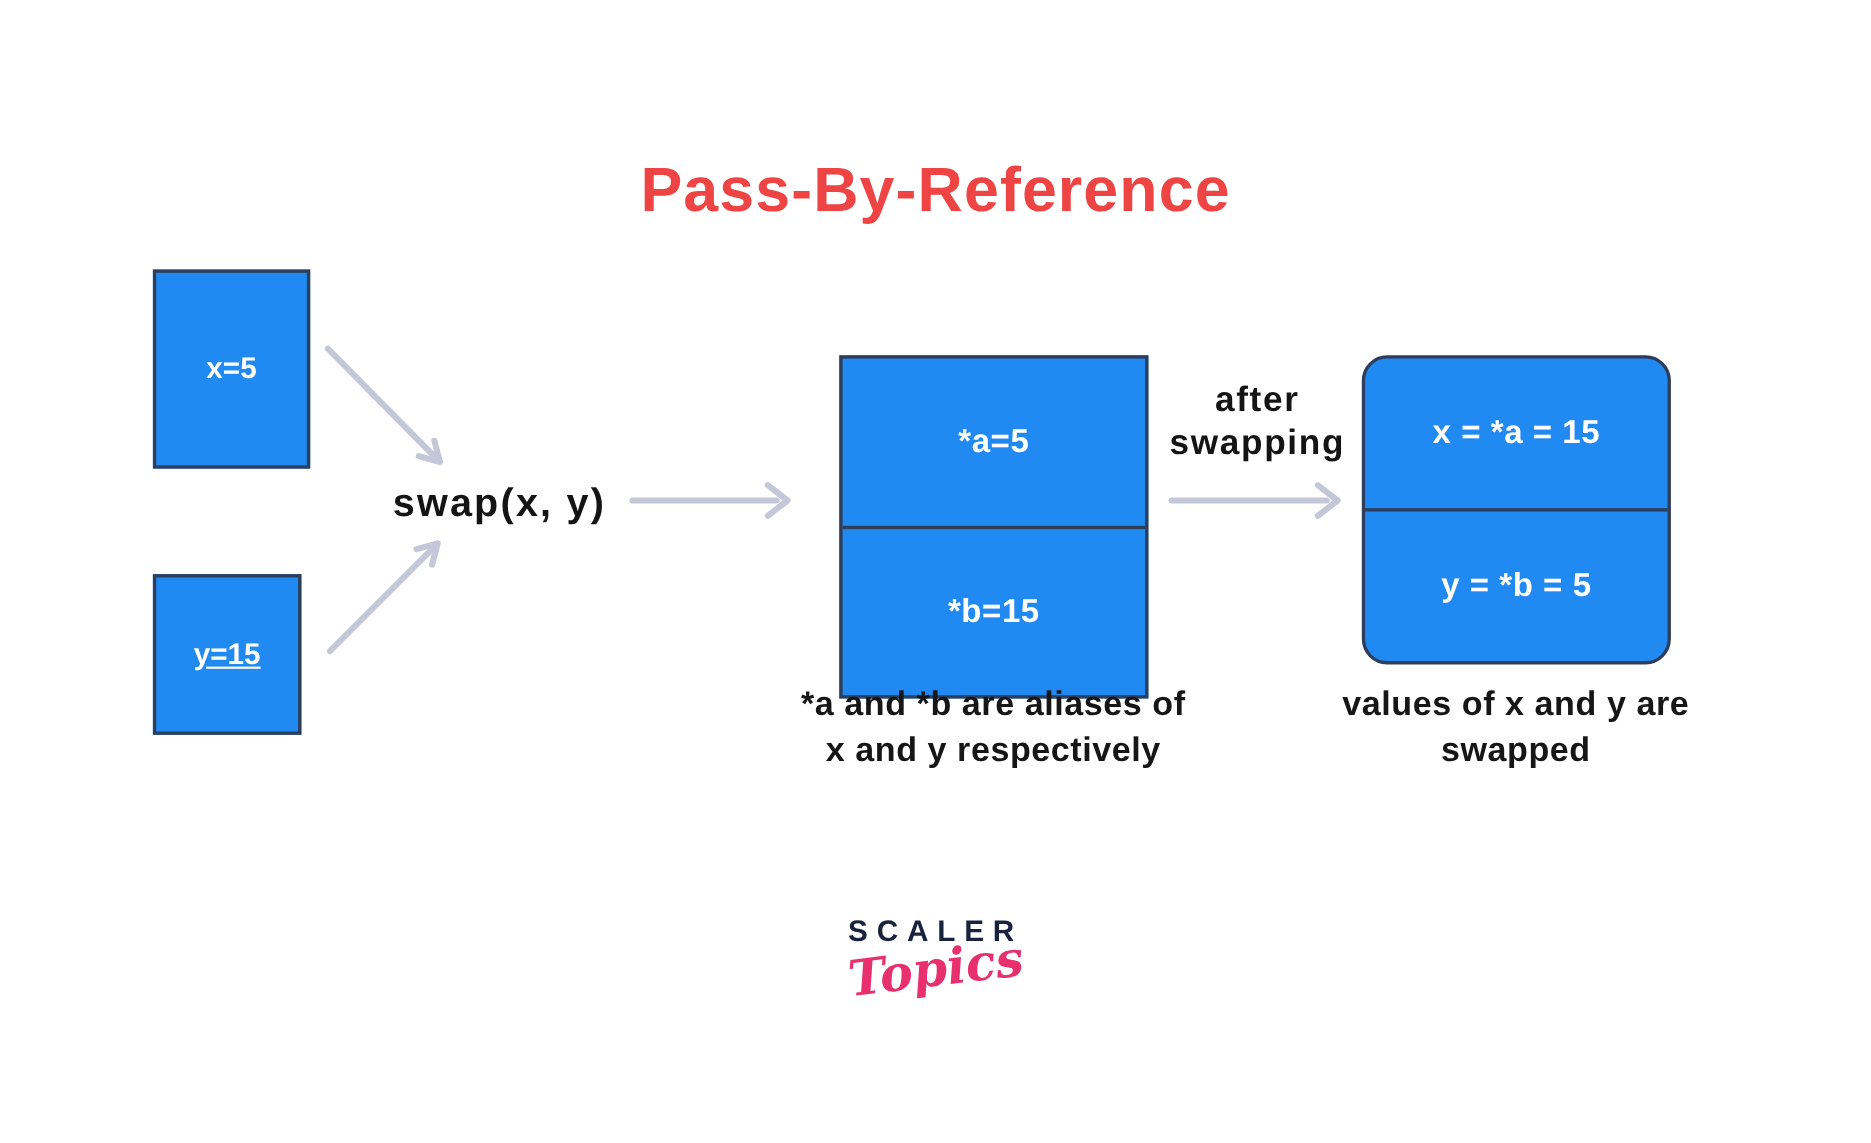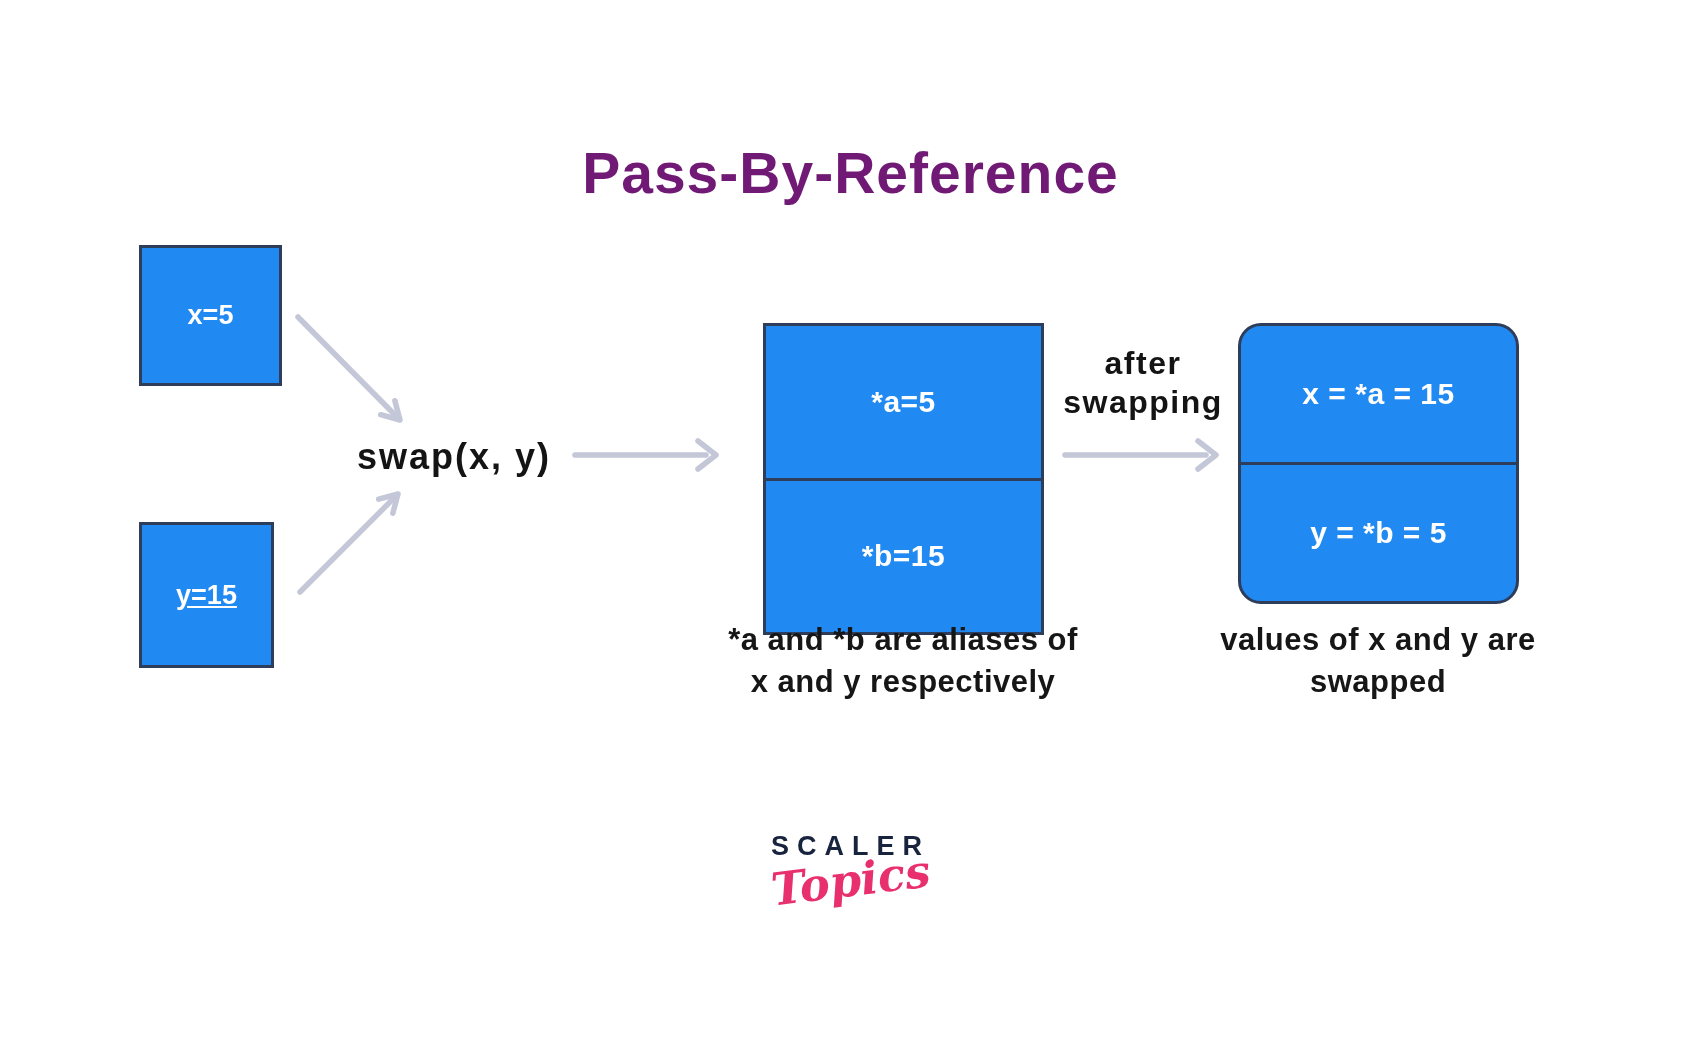--- a/index.html
+++ b/index.html
@@ -11,37 +11,37 @@
     font-family: "Liberation Sans", sans-serif;
     overflow: hidden;
   }
   .title {
     position: absolute;
     left: 0; right: 0; top: 140px;
     text-align: center;
     font-size: 57px;
     font-weight: bold;
     letter-spacing: 1px;
-    color: #701a75;
+    color: #ef4444;
   }
   .bluebox {
     position: absolute;
     background: var(--box-fill, #2189f2);
     border: 3px solid var(--box-border, #2e3d59);
     box-sizing: border-box;
     color: #ffffff;
     font-weight: bold;
   }
   .smallbox {
     display: flex;
     align-items: center;
     justify-content: center;
     font-size: 27px;
   }
-  #box-x { left: 139px; top: 245px; width: 143px; height: 141px; }
+  #box-x { left: 139px; top: 245px; width: 143px; height: 181px; }
   #box-y { left: 139px; top: 522px; width: 135px; height: 146px; text-decoration: underline; }
   .stackbox {
     display: flex;
     flex-direction: column;
   }
   #box-mid   { left: 763px;  top: 323px; width: 281px; height: 312px; }
   #box-right { left: 1238px; top: 323px; width: 281px; height: 281px; border-radius: 23px; }
   .cell {
     flex: 1;
     display: flex;

